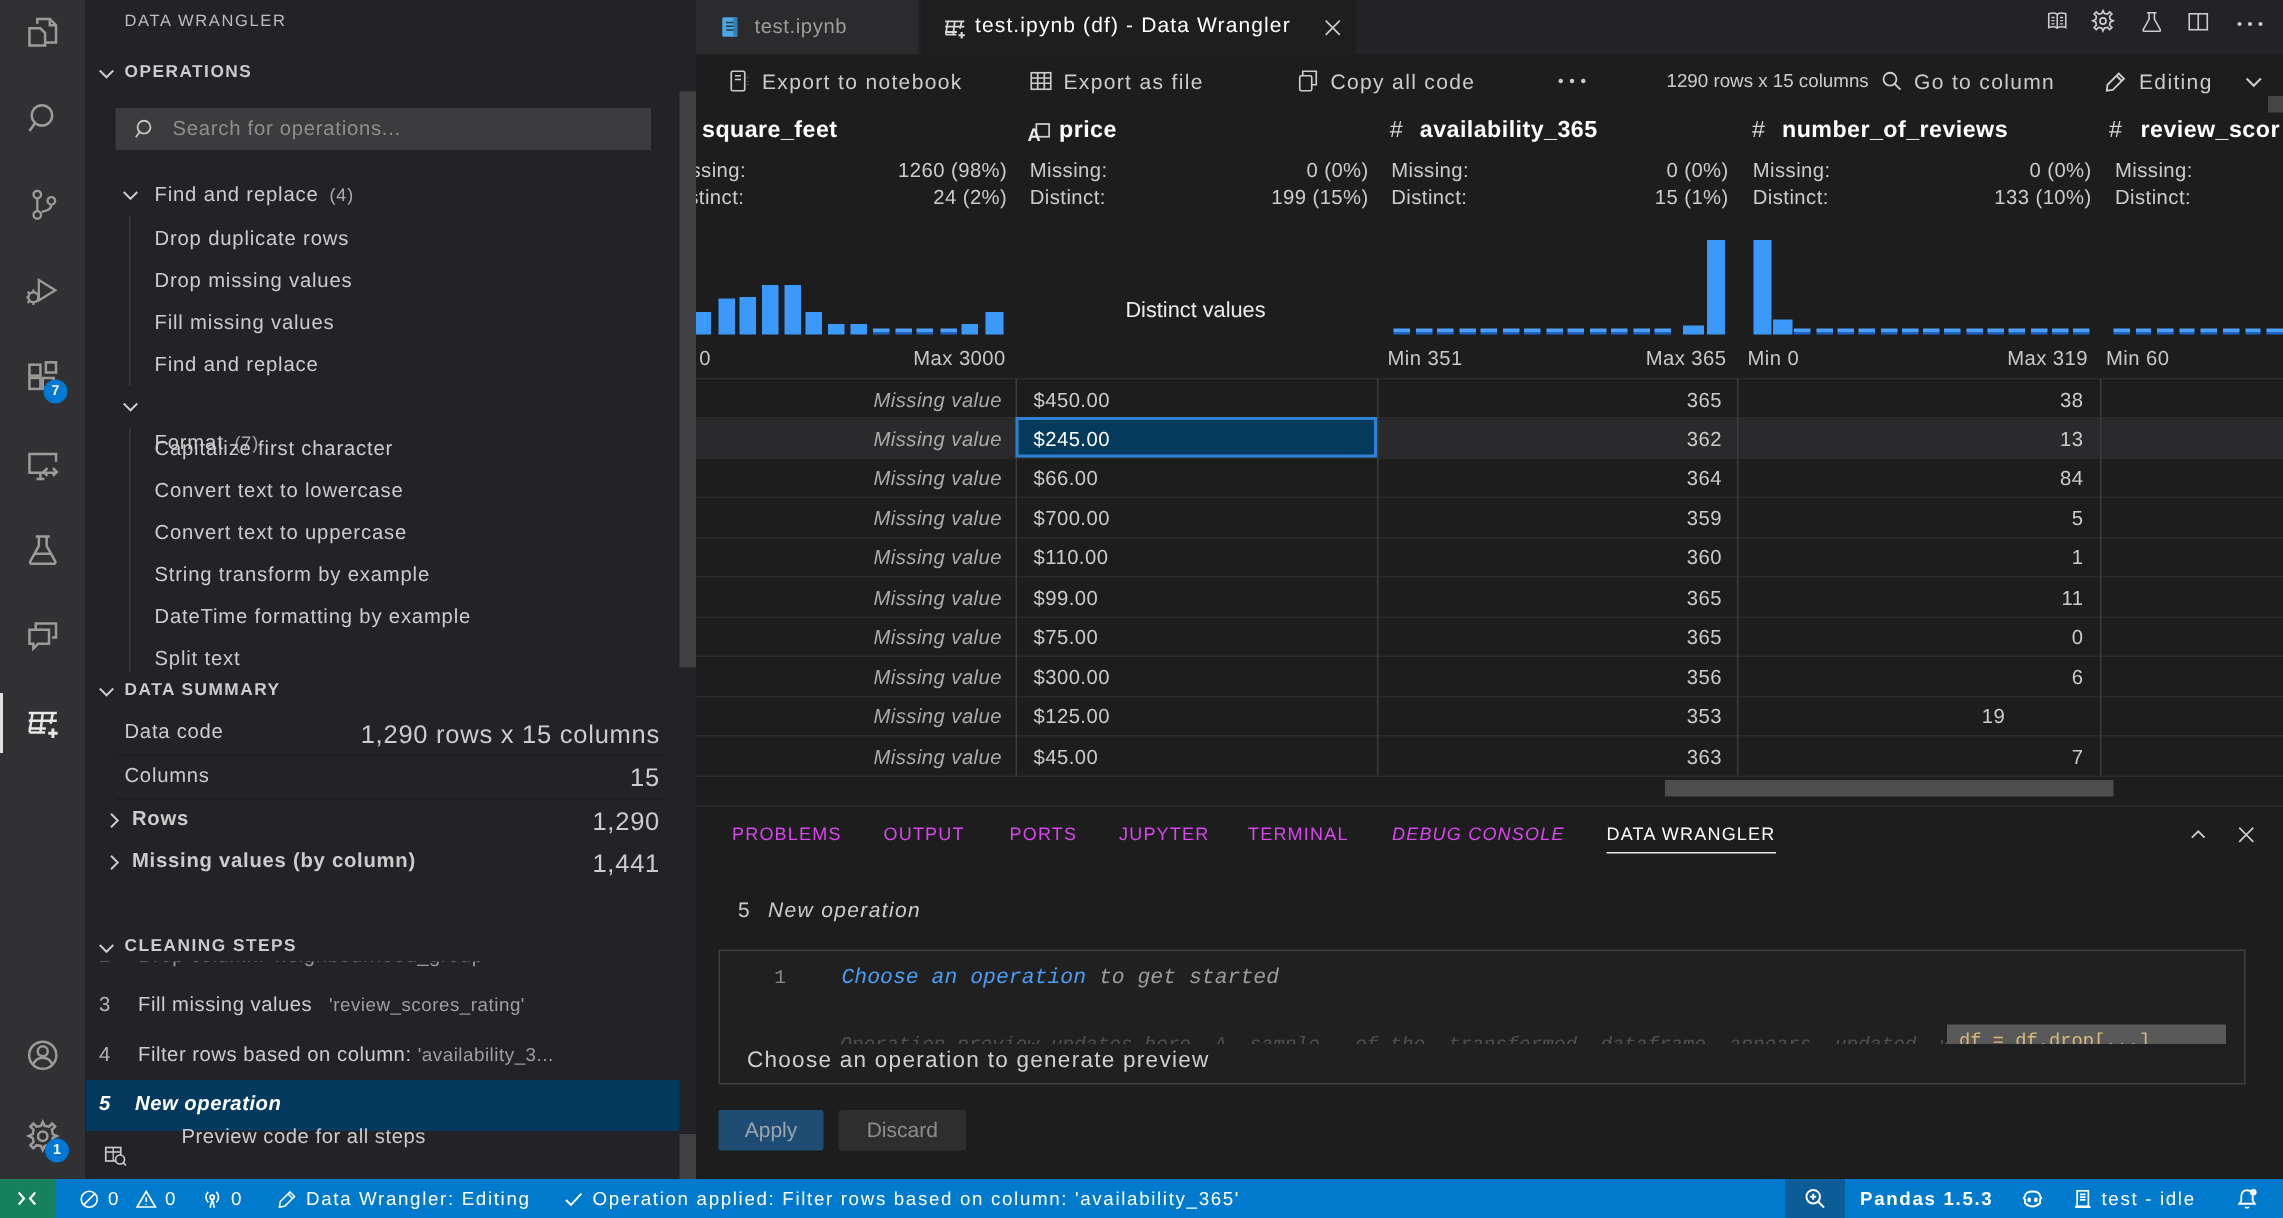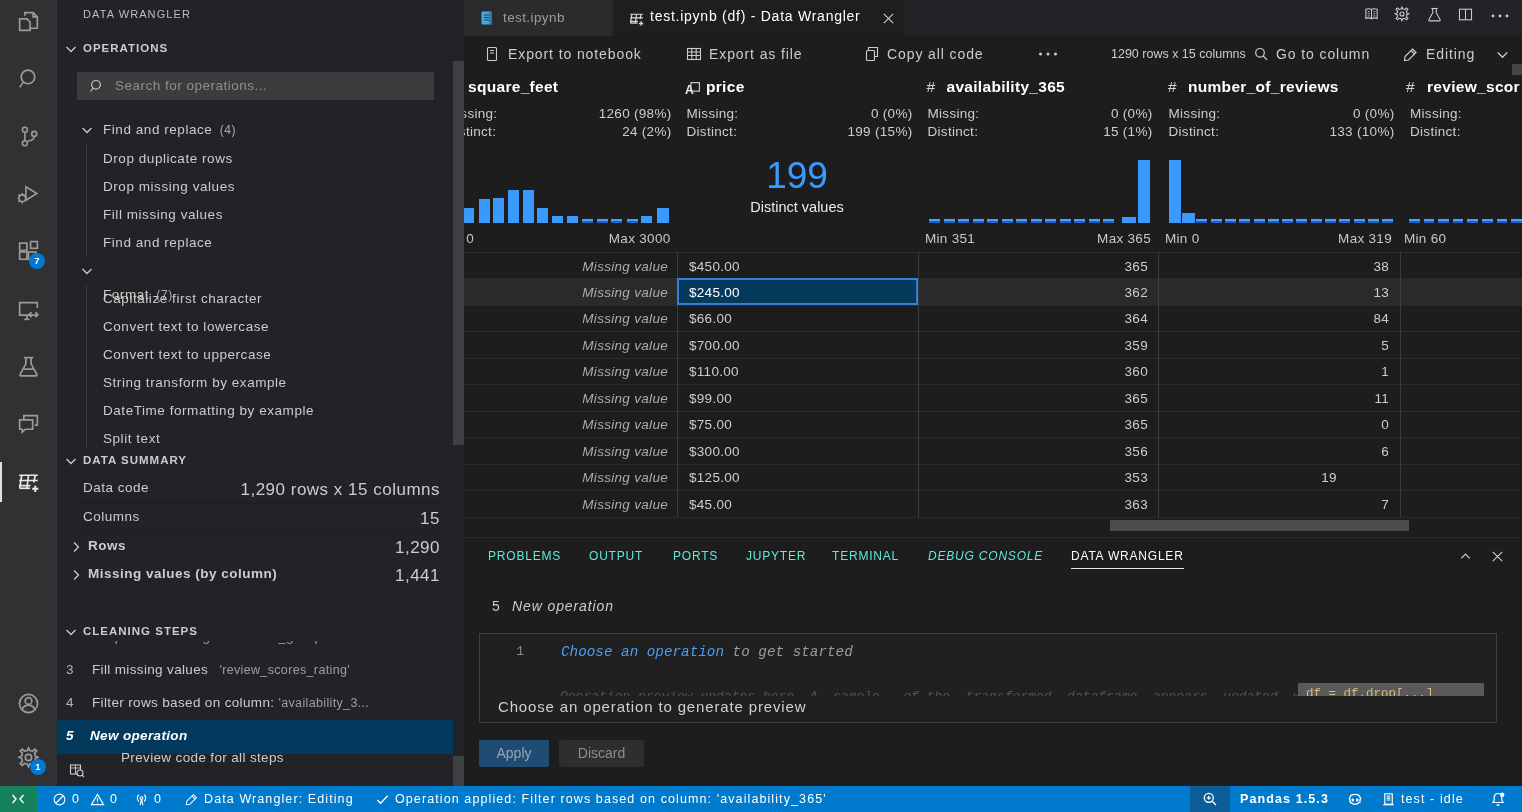--- a/index.html
+++ b/index.html
@@ -45,21 +45,21 @@
 .bar { position:absolute; background:#3c99fc; }
 .dash { position:absolute; height:4px; background:linear-gradient(#4ba0fd 0 55%, #1c63c4 55% 100%); }
 .axlabel { position:absolute; top:159px; font-size:13.5px; color:#c8c8c8; white-space:nowrap; letter-spacing:0.3px; }
 .vline { position:absolute; width:1px; background:#3c3c3c; }
 .hline { position:absolute; height:1px; background:#2b2b2b; left:0; width:1058px; }
 .cell { position:absolute; font-size:13.5px; color:#cccccc; white-space:nowrap; letter-spacing:0.3px; }
 .miss { font-style:italic; color:#ababab; }
 
 
 #panel { position:absolute; left:0; top:537px; width:1058px; height:249px; background:#1d1d1d; border-top:1px solid #2b2b2b; }
-.ptab { position:absolute; top:0; height:36px; line-height:36px; font-size:12px; color:#5eead4; letter-spacing:0.8px; white-space:nowrap; }
+.ptab { position:absolute; top:0; height:36px; line-height:36px; font-size:12px; color:#d946ef; letter-spacing:0.8px; white-space:nowrap; }
 .codebox { position:absolute; left:15px; top:95px; width:1018px; height:90px; background:#202020; border:1px solid #3f3f42; overflow:hidden; }
 .btn { position:absolute; top:202px; height:27px; font-size:14px; text-align:center; line-height:27px; border-radius:2px; }
 
 
 #statusbar { left:0; top:786px; width:1522px; height:26px; background:#007acc; color:#ffffff; font-size:12.5px; letter-spacing:1.1px; }
 .stitem { position:absolute; top:0; height:26px; display:flex; align-items:center; gap:5px; white-space:nowrap; }
 </style>
 </head>
 <body>
 <div id="app">
@@ -376,21 +376,20 @@
       <div class="bar" style="left:58.6px; top:117.7px; width:11.2px; height:33.3px;"></div>
       <div class="bar" style="left:73.0px; top:135.8px; width:11.2px; height:15.2px;"></div>
       <div class="bar" style="left:88.0px; top:144.0px; width:11.2px; height:7.0px;"></div>
       <div class="bar" style="left:102.8px; top:144.0px; width:11.2px; height:7.0px;"></div>
       <div class="dash" style="left:117.5px; top:146.5px; width:11.2px;"></div>
       <div class="dash" style="left:132.5px; top:146.5px; width:11.2px;"></div>
       <div class="dash" style="left:147.3px; top:146.5px; width:11.2px;"></div>
       <div class="dash" style="left:162.5px; top:146.5px; width:11.2px;"></div>
       <div class="bar" style="left:177.2px; top:144px; width:11.2px; height:7px;"></div>
       <div class="bar" style="left:193px; top:135.8px; width:12.4px; height:15.2px;"></div>
-      <div class="abs" style="left:213px; top:83px; width:240px; text-align:center; font-size:37px; color:#3b9aff;">199</div>
       <div class="abs" style="left:213px; top:127px; width:240px; text-align:center; font-size:14.5px; color:#ececec;">Distinct values</div>
       <div class="dash" style="left:465.0px; top:146.5px; width:11px;"></div>
       <div class="dash" style="left:479.5px; top:146.5px; width:11px;"></div>
       <div class="dash" style="left:494.0px; top:146.5px; width:11px;"></div>
       <div class="dash" style="left:508.5px; top:146.5px; width:11px;"></div>
       <div class="dash" style="left:523.0px; top:146.5px; width:11px;"></div>
       <div class="dash" style="left:537.5px; top:146.5px; width:11px;"></div>
       <div class="dash" style="left:552.0px; top:146.5px; width:11px;"></div>
       <div class="dash" style="left:566.5px; top:146.5px; width:11px;"></div>
       <div class="dash" style="left:581.0px; top:146.5px; width:11px;"></div>

